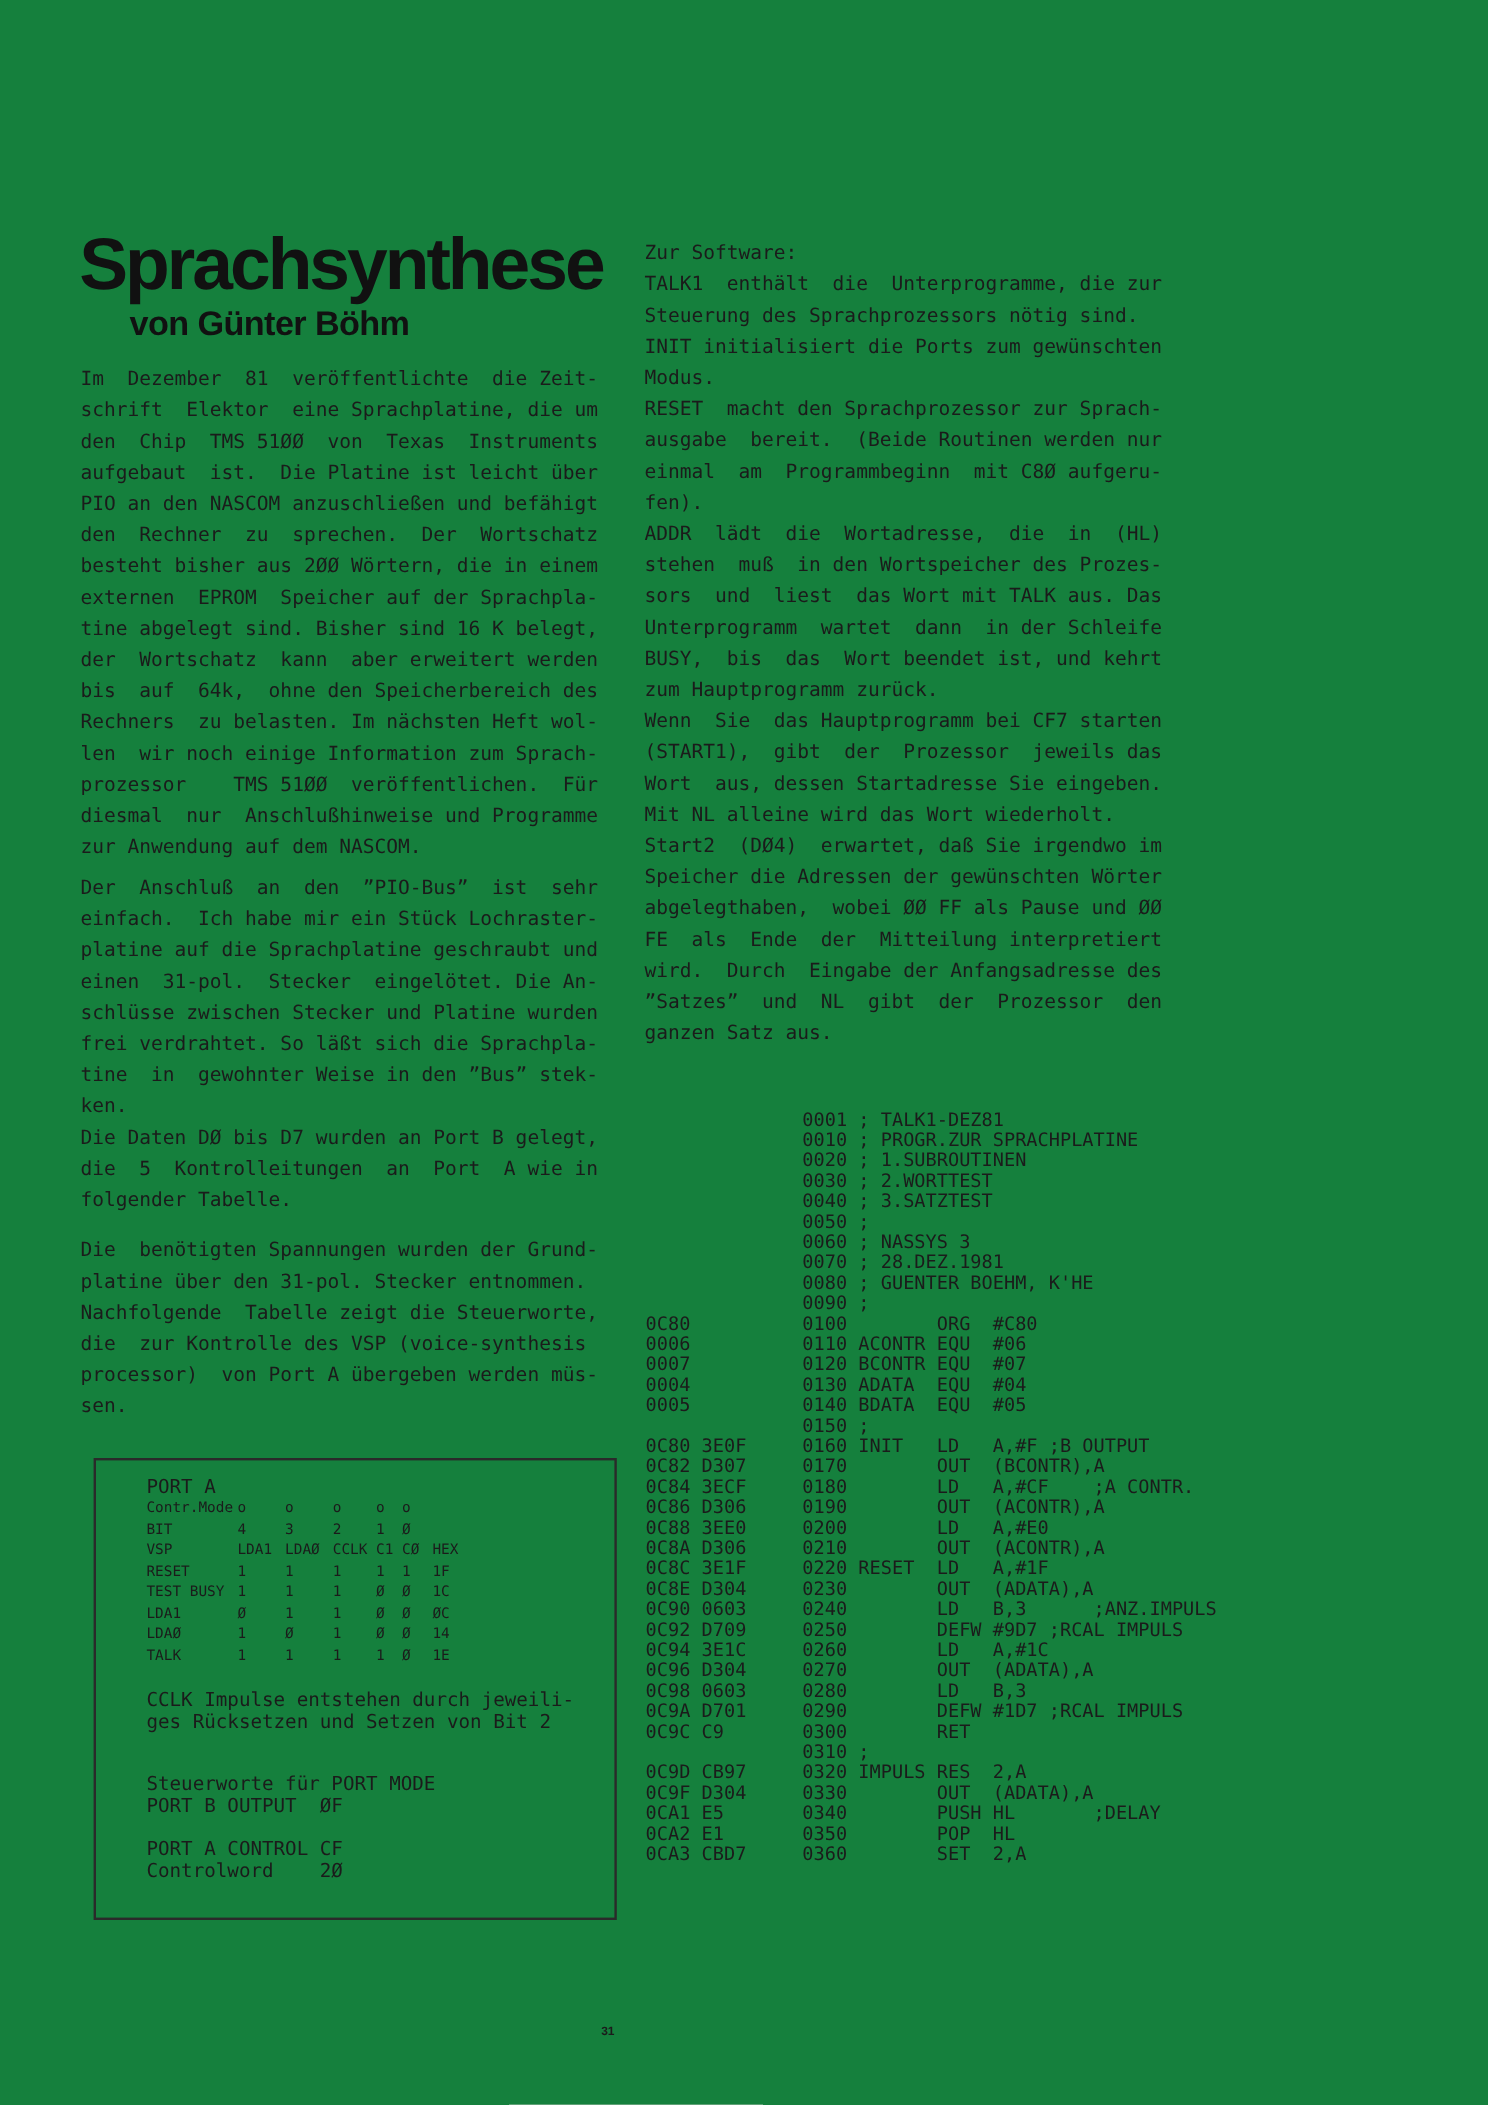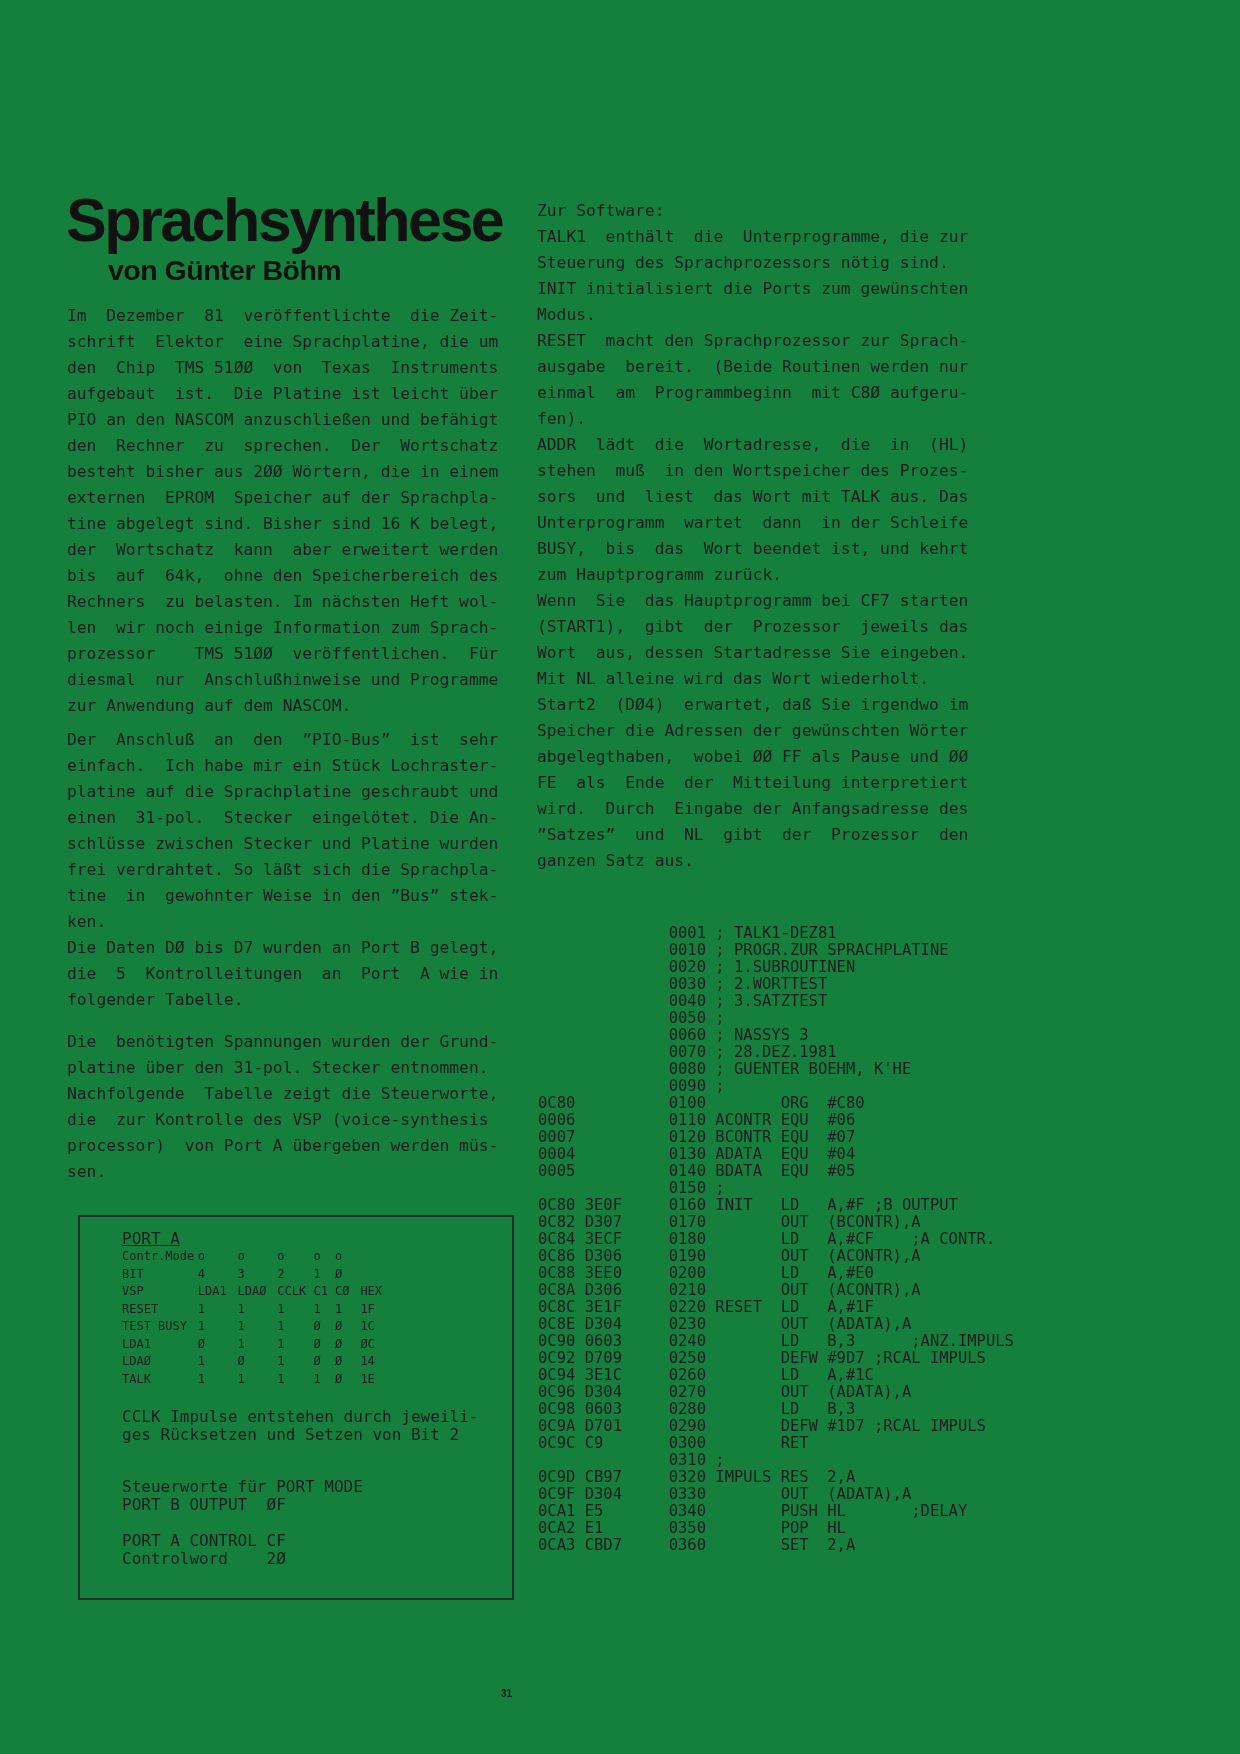--- a/index.html
+++ b/index.html
@@ -28,21 +28,21 @@
   .p2 { margin-top:8px; }
   .p3 { margin-top:0; }
   .p4 { margin-top:16px; }
 
   .table-box {
     position:absolute; left:78px; top:1215px; width:436px; height:385px;
     border:2px solid #2a2a2a; box-sizing:border-box;
   }
   .pt-inner { padding:13px 8px 0 42px; }
   .mono { font-family:"DejaVu Sans Mono", monospace; font-size:16px; }
-  .pt-title { line-height:18px;text-decoration:underline; }
+  .pt-title { line-height:18px; }
   .pt-rows  { font-family:"DejaVu Sans Mono", monospace; font-size:12px; }
   .pt-row   {
     display:grid;
     grid-template-columns:10.5ch 5.5ch 5.5ch 5ch 3ch 3.5ch auto;
     line-height:17.5px;
   }
   .pt-note { margin-top:20px; line-height:17.5px; }
   .pt-mode { margin-top:35px; line-height:18px; }
   .pt-ctl  { margin-top:18px; line-height:17.5px; }
 

